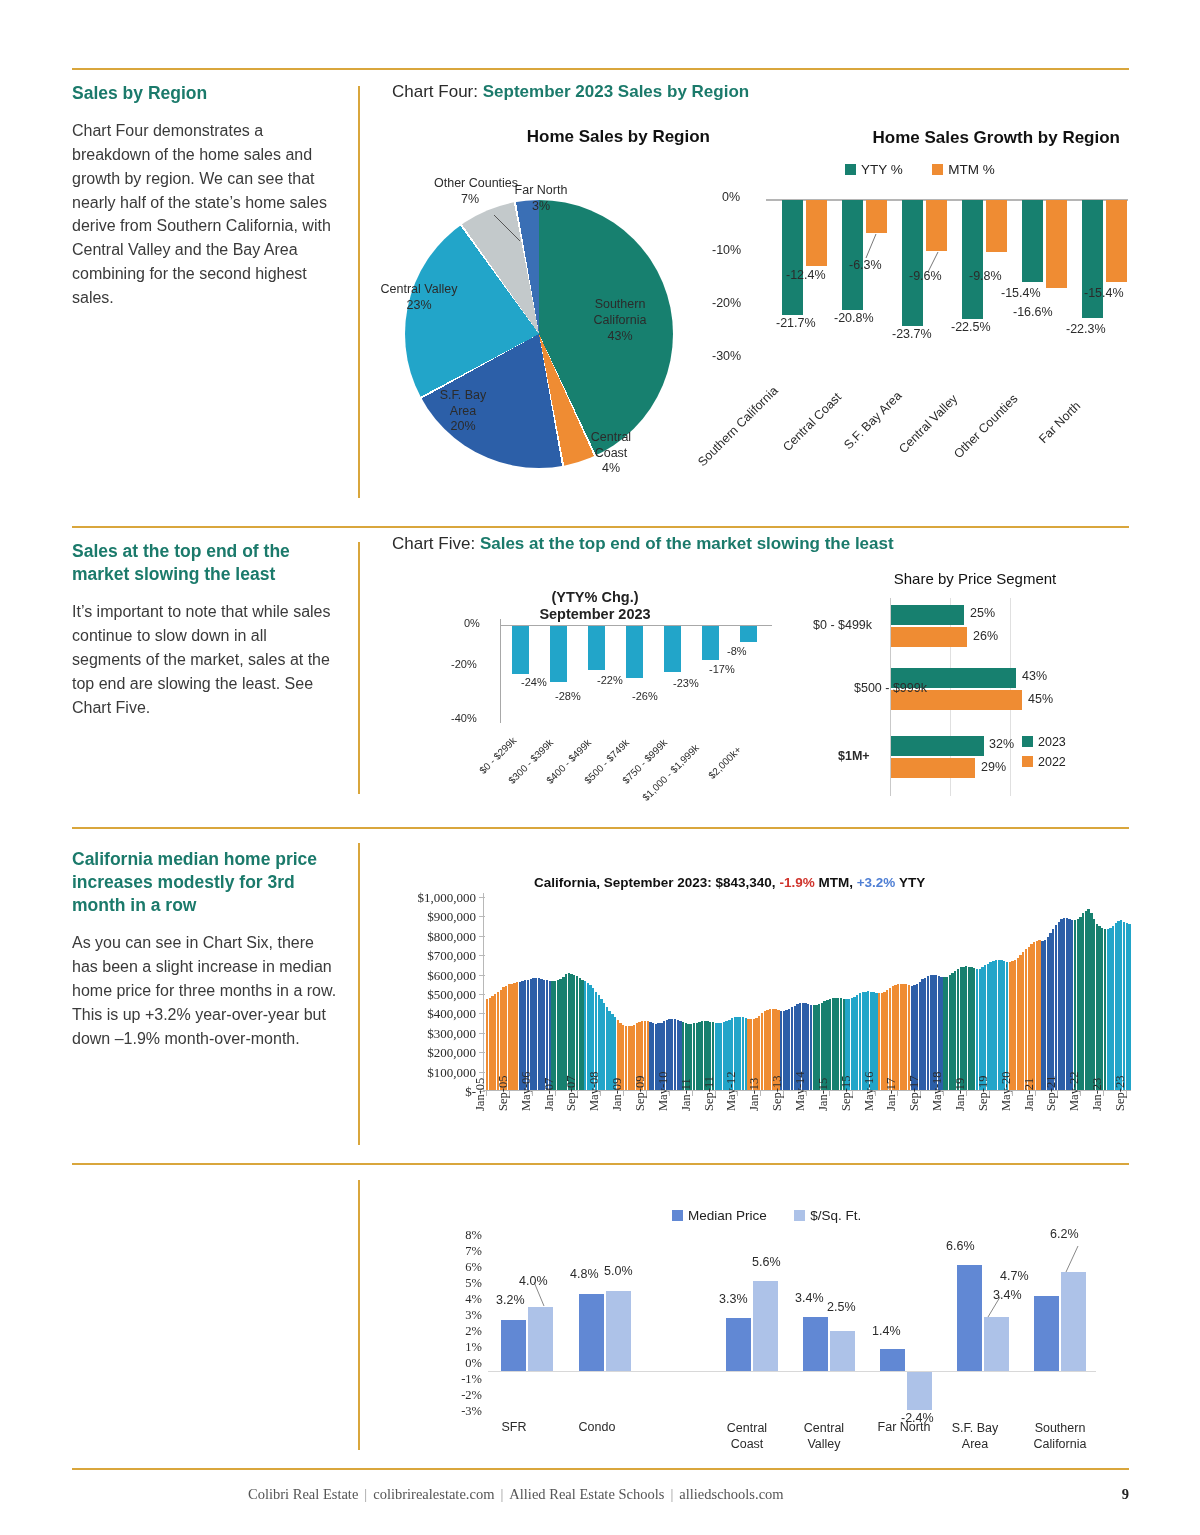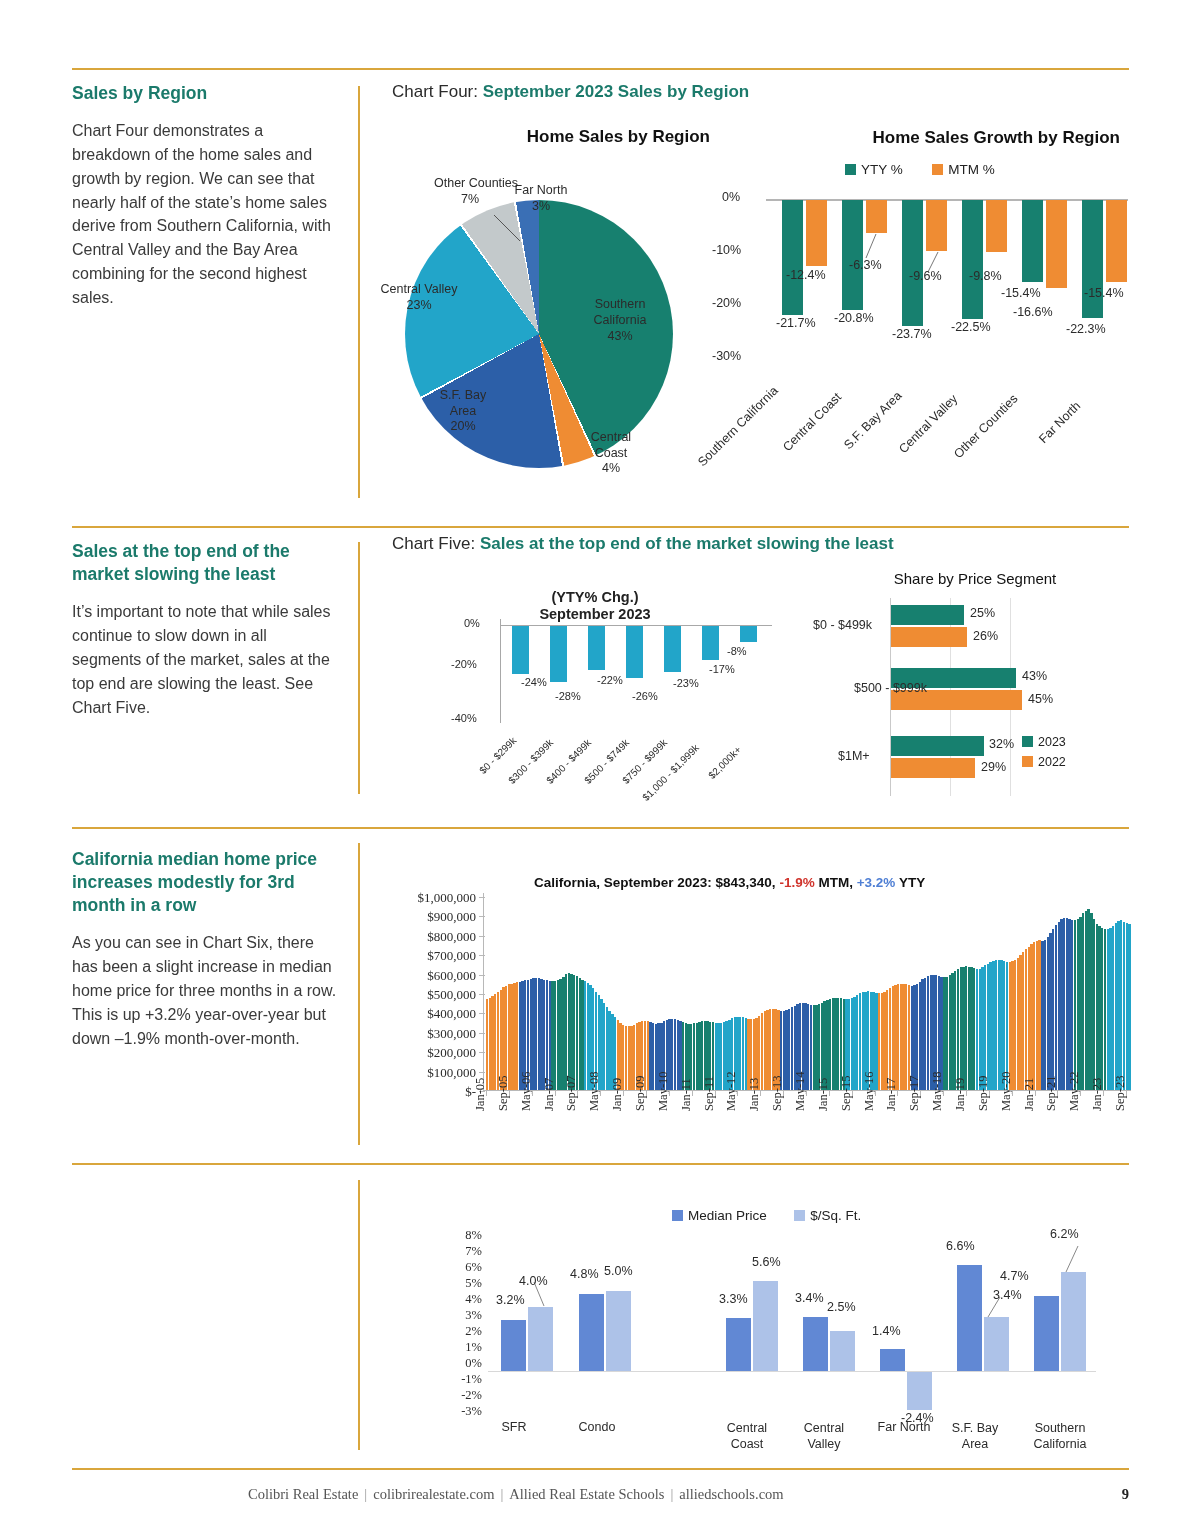--- a/index.html
+++ b/index.html
@@ -270,21 +270,21 @@
   <div class="bar" style="left:891px; top:668px; width:125px; height:20px; background:#17806f;"></div>
   <div class="bar" style="left:891px; top:690px; width:131px; height:20px; background:#ef8c33;"></div>
   <div class="lbl" style="left:1022px; top:669px;">43%</div>
   <div class="lbl" style="left:1028px; top:692px;">45%</div>
   <div class="lbl" style="left:854px; top:681px;">$500 - $999k</div>
 
   <div class="bar" style="left:891px; top:736px; width:93px; height:20px; background:#17806f;"></div>
   <div class="bar" style="left:891px; top:758px; width:84px; height:20px; background:#ef8c33;"></div>
   <div class="lbl" style="left:989px; top:737px;">32%</div>
   <div class="lbl" style="left:981px; top:760px;">29%</div>
-  <div class="lbl" style="left:838px; top:749px;">$1M+</div>
+  <div class="lbl" style="left:838px; top:749px;font-weight:bold;">$1M+</div>
 
   <div style="position:absolute; left:1022px; top:735px; font-size:12.5px; color:#222;">
     <span class="sw" style="background:#17806f;"></span><span>2023</span>
   </div>
   <div style="position:absolute; left:1022px; top:755px; font-size:12.5px; color:#222;">
     <span class="sw" style="background:#ef8c33;"></span><span>2022</span>
   </div>
 
   <div class="lead" style="top:848px;">
     <h3>California median home price increases modestly for 3rd month in a row</h3>

